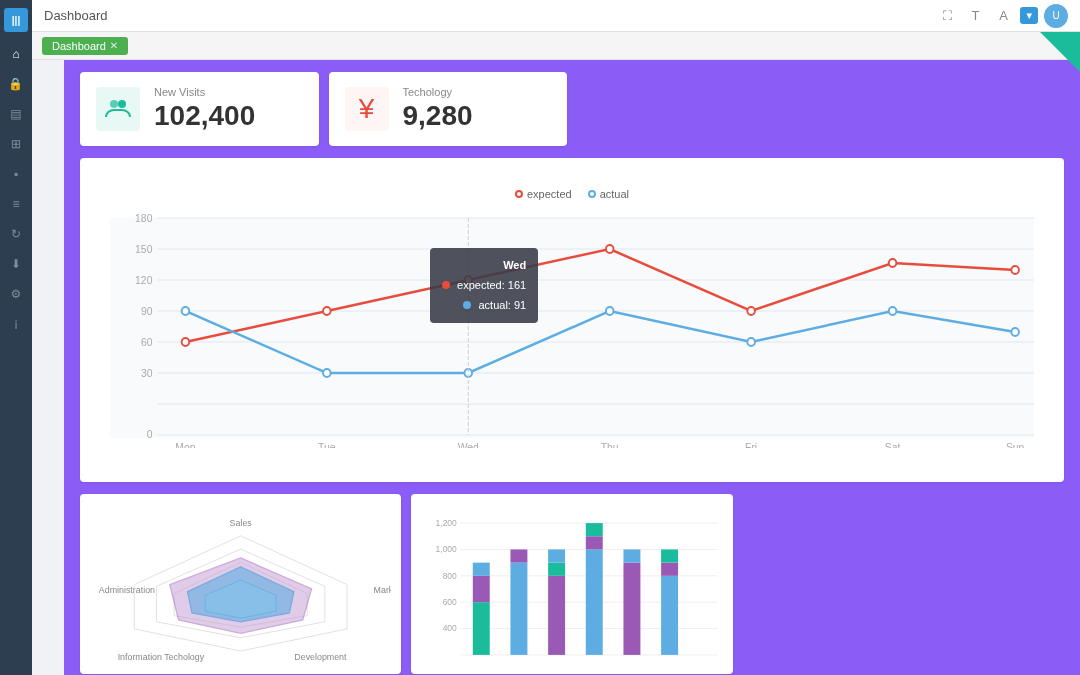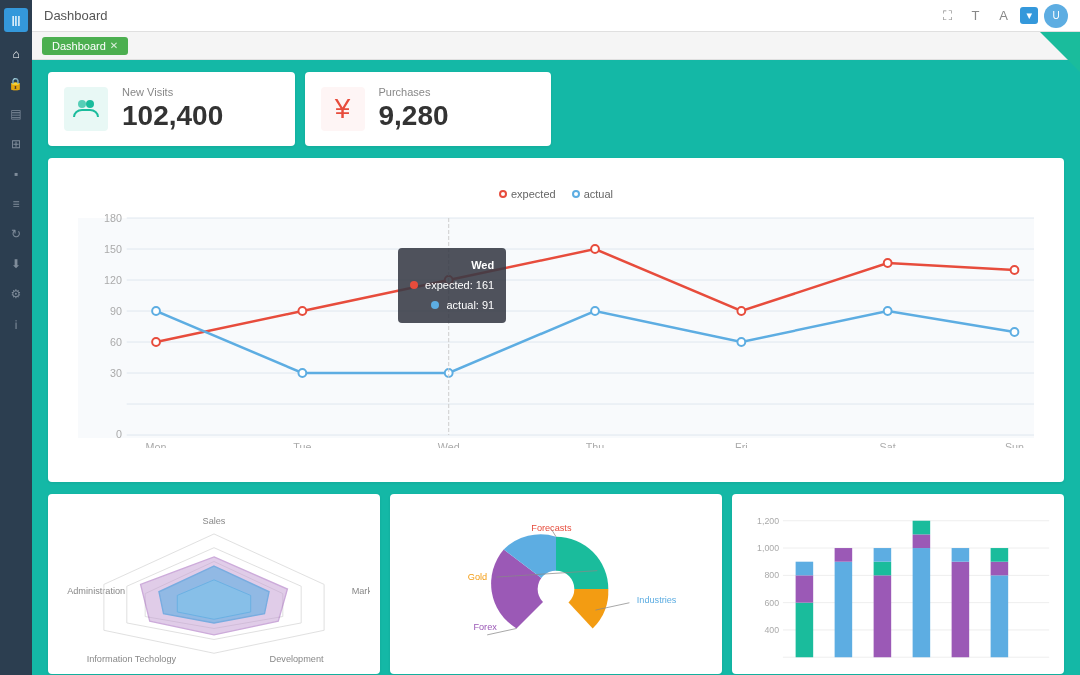--- a/index.html
+++ b/index.html
@@ -74,21 +74,21 @@
       color: white;
       font-size: 11px;
       padding: 3px 10px;
       border-radius: 3px;
       display: flex; align-items: center; gap: 4px;
       cursor: pointer;
     }
     .tab-close { font-size: 10px; opacity: 0.8; }
 
     
-    .content { flex: 1; overflow-y: auto; padding: 12px 16px; background: #14b8a6; }
+    .content { flex: 1; overflow-y: auto; padding: 12px 16px; background: #8b5cf6; margin-left: 32px; }
 
     
     .stat-cards {
       display: grid;
       grid-template-columns: repeat(4, 1fr);
       gap: 10px;
       margin-bottom: 12px;
     }
     .stat-card {
       background: white;
@@ -217,21 +217,21 @@
           <span class="stat-value">102,400</span>
         </div>
       </div>
 
 
       <div class="stat-card">
         <div class="stat-icon red">
           <span style="font-size:28px;color:#e74c3c;font-weight:300;">¥</span>
         </div>
         <div class="stat-info">
-          <span class="stat-label">Purchases</span>
+          <span class="stat-label">Techology</span>
           <span class="stat-value">9,280</span>
         </div>
       </div>
 
 
     </div>
 
     <div class="chart-section">
       <div class="chart-legend">
         <div class="legend-item">
@@ -336,44 +336,20 @@
           <polygon points="170,55 245,90 245,115 170,128 95,115 95,90" fill="none" stroke="#ddd" stroke-width="1"></polygon>
 
           <polygon points="170,50 250,85 240,120 170,135 100,120 90,80" fill="#c39bd3" opacity="0.5" stroke="#9b59b6" stroke-width="1.5"></polygon>
 
           <polygon points="170,60 230,88 225,112 170,122 115,112 110,88" fill="#5dade2" opacity="0.6" stroke="#3498db" stroke-width="1.5"></polygon>
 
           <polygon points="170,75 210,92 210,110 170,118 130,110 130,92" fill="#85c1e9" opacity="0.8" stroke="#5dade2" stroke-width="1"></polygon>
         </svg>
       </div>
 
-      <div class="bottom-chart">
-        <svg width="100%" height="170" viewBox="0 0 340 170">
-
-          <text x="165" y="22" text-anchor="middle" font-size="10" fill="#e74c3c">Forecasts</text>
-          <text x="95" y="75" text-anchor="end" font-size="10" fill="#f39c12">Gold</text>
-          <text x="80" y="130" text-anchor="start" font-size="10" fill="#9b59b6">Forex</text>
-          <text x="258" y="100" text-anchor="start" font-size="10" fill="#5dade2">Industries</text>
-
-          <path d="M170,85 L170,28 A57,57 0 0,1 227,85 Z" fill="#1abc9c"></path>
-
-          <path d="M170,85 L227,85 A57,57 0 0,1 210,128 Z" fill="#f39c12"></path>
-
-          <path d="M170,85 L127,128 A57,57 0 0,1 113,42 Z" fill="#9b59b6"></path>
-
-          <path d="M170,85 L113,42 A57,57 0 0,1 170,28 Z" fill="#5dade2"></path>
-
-          <circle cx="170" cy="85" r="20" fill="white"></circle>
-
-          <line x1="170" y1="28" x2="165" y2="20" stroke="#888" stroke-width="0.8"></line>
-          <line x1="215" y1="65" x2="105" y2="72" stroke="#888" stroke-width="0.8"></line>
-          <line x1="127" y1="128" x2="95" y2="135" stroke="#888" stroke-width="0.8"></line>
-          <line x1="213" y1="108" x2="250" y2="100" stroke="#888" stroke-width="0.8"></line>
-        </svg>
-      </div>
 
       <div class="bottom-chart">
         <svg width="100%" height="170" viewBox="0 0 320 170">
 
           <g fill="#aaa" font-size="9" text-anchor="end">
             <text x="38" y="18">1,200</text>
             <text x="38" y="46">1,000</text>
             <text x="38" y="74">800</text>
             <text x="38" y="102">600</text>
             <text x="38" y="130">400</text>

